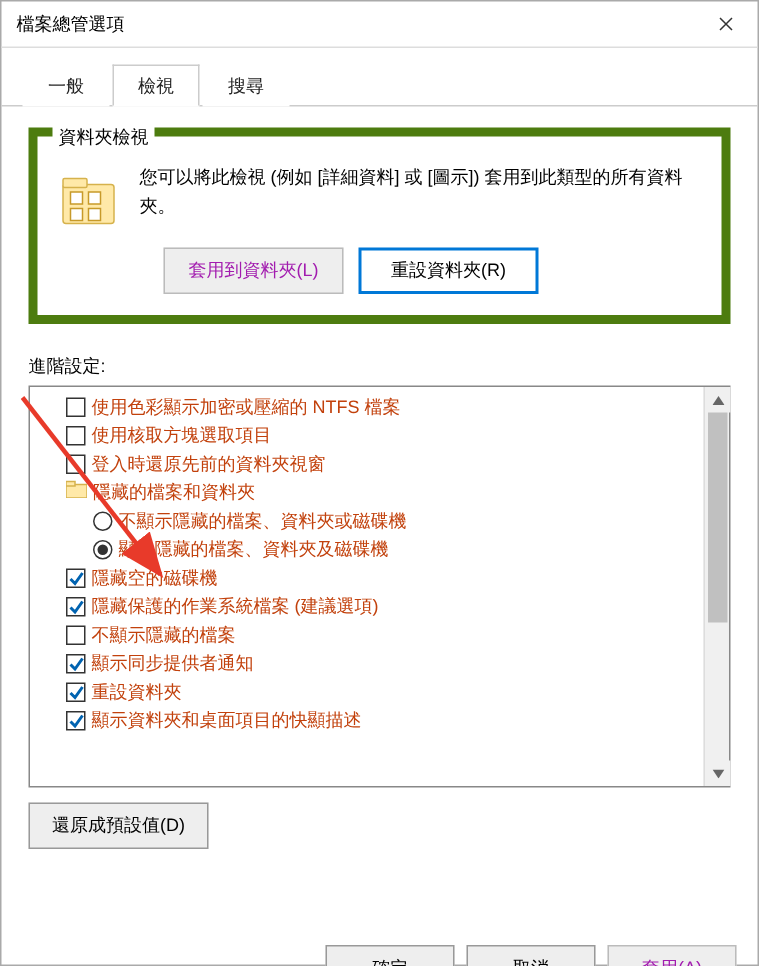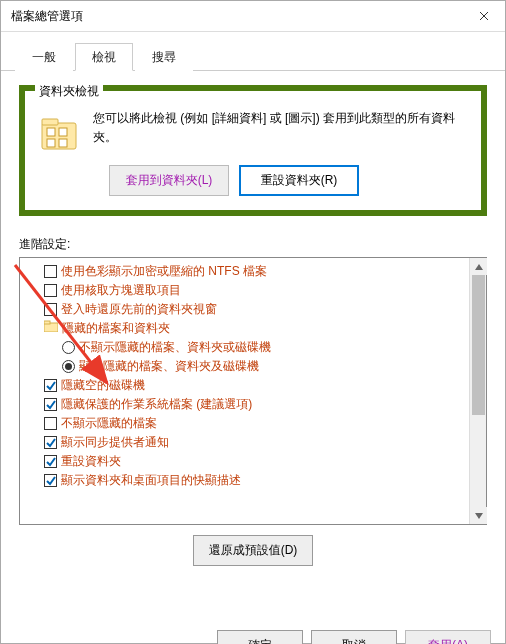--- a/index.html
+++ b/index.html
@@ -141,21 +141,21 @@
       background: #f0f0f0;
     }
     .scroll-up { top: 0; }
     .scroll-down { bottom: 0; }
     .scroll-thumb {
       position: absolute; left: 2px; width: 13px;
       top: 17px; height: 140px;
       background: #c0c0c0;
     }
     .restore-row {
-      display: flex; justify-content: center; margin-top: 10px;
+      display: flex; justify-content: flex-start; margin-top: 10px;
     }
     .footer {
       display: flex; justify-content: flex-end; gap: 8px;
       padding: 10px 14px 14px 14px;
     }
     .btn.footer-btn { min-width: 86px; margin-top: 44px; }
     .check-svg { width: 10px; height: 10px; }
     .arrow-annotation {
       position: absolute;
       pointer-events: none;

